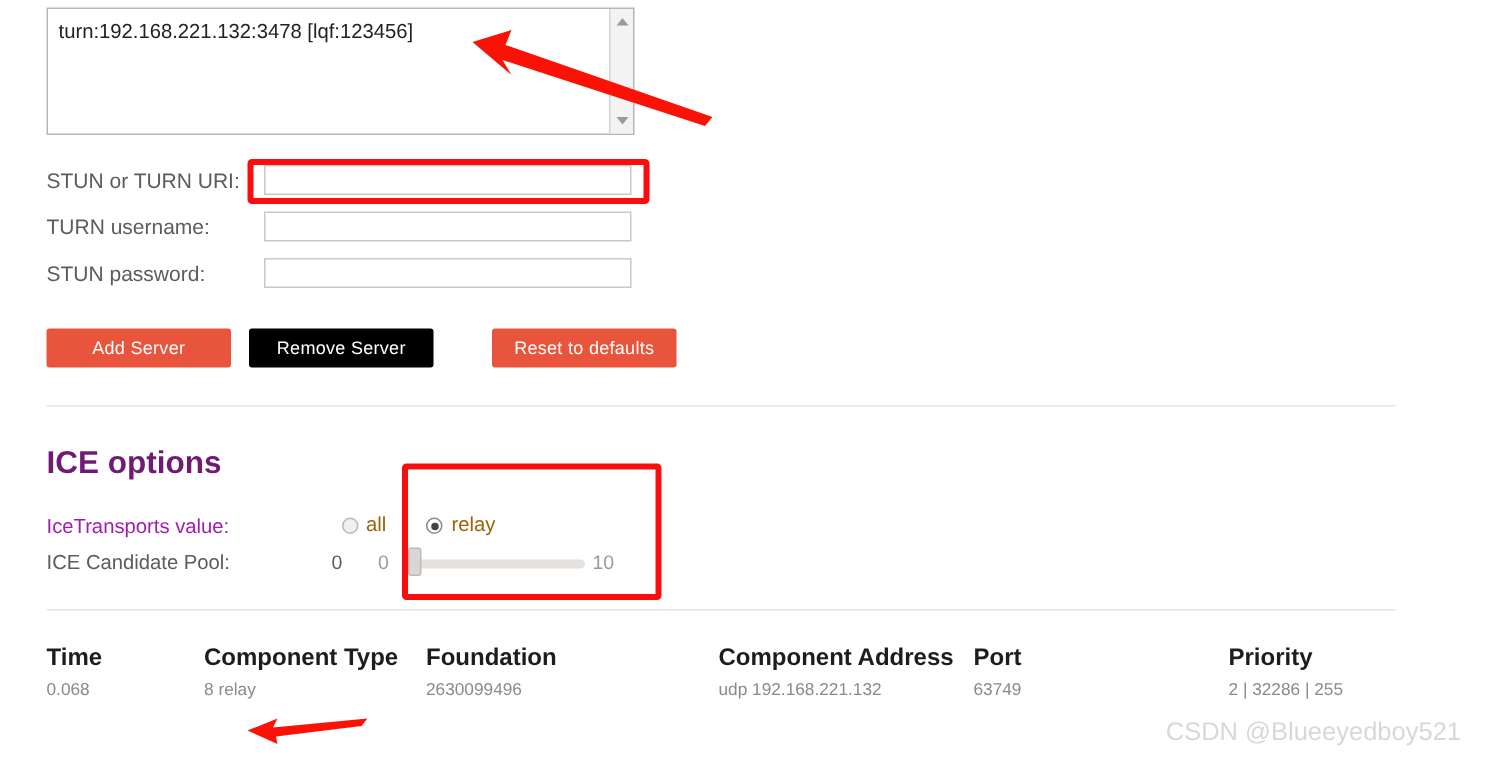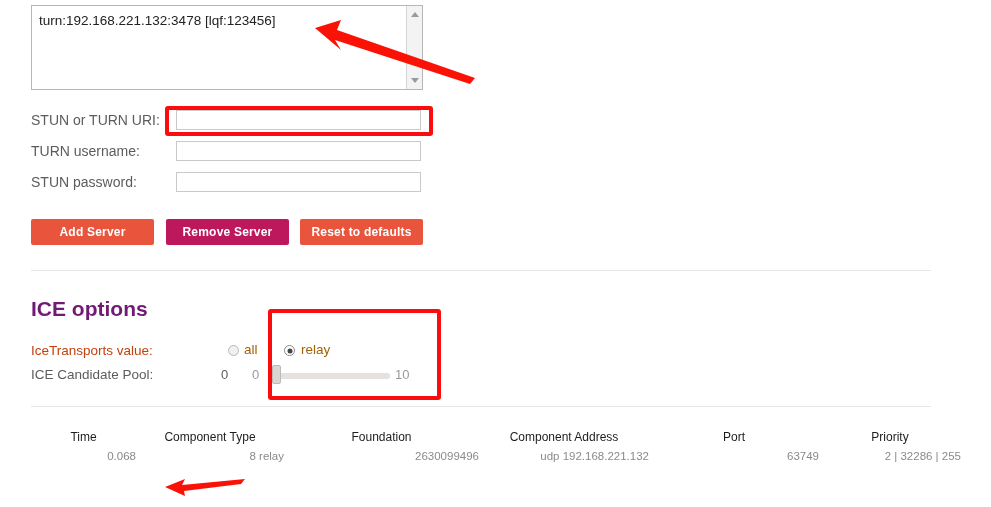--- a/index.html
+++ b/index.html
@@ -104,21 +104,21 @@
   #row-pass { top: 172px; }
 
   
   .btn {
     position: absolute;
     background: #e8553c;
     color: #ffffff;
     border: none;
     font-family: "Liberation Sans", sans-serif;
     font-size: 12px;
-    font-weight: bold;
+    font-weight: normal;
     letter-spacing: 0.2px;
     border-radius: 2px;
     cursor: pointer;
     height: 26px;
     line-height: 26px;
     text-align: center;
     padding: 0;
   }
   #btn-add      { left: 31px;  top: 219px; width: 123px; }
   #btn-remove   { left: 166px; top: 219px; width: 123px; }
@@ -143,21 +143,21 @@
     top: 297px;
     font-size: 21px;
     font-weight: bold;
     color: #701a75;
   }
   #ice-transports-label {
     position: absolute;
     left: 31px;
     top: 343px;
     font-size: 13.5px;
-    color: #c2410c;
+    color: #a21caf;
   }
   #ice-pool-label {
     position: absolute;
     left: 31px;
     top: 367px;
     font-size: 13.5px;
     color: #5c5c5c;
   }
 
   .radio-dot {
@@ -238,29 +238,29 @@
   
   #cand-table {
     position: absolute;
     left: 31px;
     top: 430px;
     width: 930px;
     border-collapse: collapse;
     font-size: 11.5px;
   }
   #cand-table th {
-    font-weight: normal;
+    font-weight: bold;
     color: #1d1d1d;
-    text-align: center;
+    text-align: left;
     padding: 0 0 6px 0;
-    font-size: 12px;
+    font-size: 16px;
   }
   #cand-table td {
     color: #8a8a8a;
-    text-align: right;
+    text-align: left;
     padding: 0;
     font-size: 11.5px;
   }
   .col-time   { width: 105px; }
   .col-comp   { width: 148px; }
   .col-found  { width: 195px; }
   .col-proto  { width: 170px; }
   .col-port   { width: 170px; }
   .col-prio   { width: 142px; }
 
@@ -315,22 +315,22 @@
     <div class="field-label">TURN username:</div>
     <input class="field-input" id="input-user" type="text" placeholder="" style="">
   </div>
 
   <div class="field-row" id="row-pass">
     <div class="field-label">STUN password:</div>
     <input class="field-input" id="input-pass" type="text" placeholder="" style="">
   </div>
 
   <button class="btn" id="btn-add" style="background: rgb(232, 85, 60);">Add Server</button>
-  <button class="btn" id="btn-remove" style="background: #be185d;">Remove Server</button>
-  <button class="btn" id="btn-reset" style="background: rgb(232, 85, 60);">Reset to defaults</button>
+  <button class="btn" id="btn-remove" style="background: #000000;">Remove Server</button>
+  <button class="btn" id="btn-reset" style="background: rgb(232, 85, 60); margin-left: 28px;">Reset to defaults</button>
 
   <div class="divider" id="divider-1"></div>
 
   <div id="ice-heading">ICE options</div>
 
   <div id="ice-transports-label">IceTransports value:</div>
   <div class="radio-dot" id="radio-all"></div>
   <div class="radio-label" id="label-all">all</div>
   <div class="radio-dot checked" id="radio-relay"></div>
   <div class="radio-label" id="label-relay">relay</div>
@@ -361,20 +361,21 @@
         <td>8 relay</td>
         <td>2630099496</td>
         <td>udp 192.168.221.132</td>
         <td>63749</td>
         <td>2 | 32286 | 255</td>
       </tr>
     </tbody>
   </table>
 
 
+  <div id="watermark">CSDN @Blueeyedboy521</div>
 
   <div class="anno-box" id="anno-uri" style="border-color: rgb(251, 13, 13);"></div>
   <div class="anno-box" id="anno-ice" style="border-color: rgb(251, 13, 13);"></div>
 
   <svg class="arrow-svg" id="arrow-top" viewBox="0 0 160 70">
     <polygon points="0,14 26,6 22,16 160,64 155,70 20,26 26,36" fill="#fb1207"></polygon>
   </svg>
 
   <svg class="arrow-svg" id="arrow-bottom" viewBox="0 0 80 26">
     <polygon points="0,13 20,5 17,11 80,5 76,10 19,17 20,22" fill="#fb1207"></polygon>

